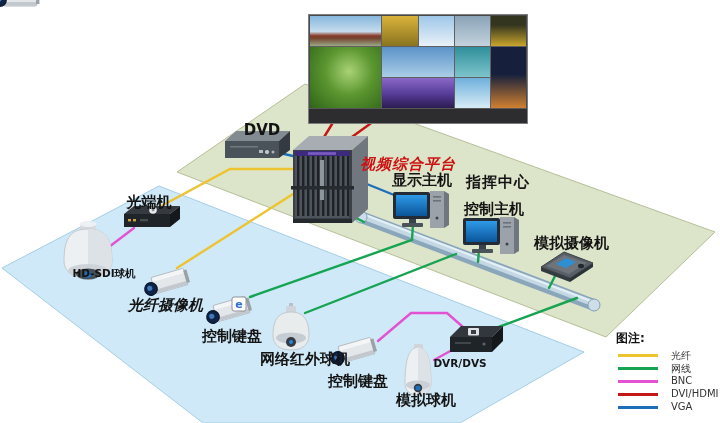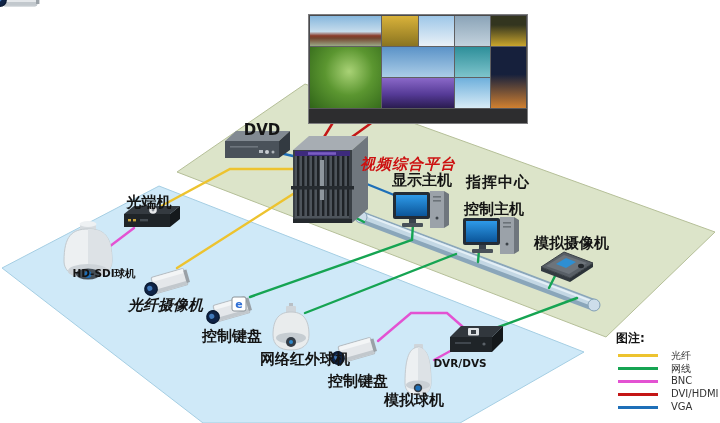--- a/index.html
+++ b/index.html
@@ -224,21 +224,21 @@
   <div class="lbl lbl-red lbl-big" style="left:352px;top:156px;width:112px;font-style:italic;">视频综合平台</div>
   <div class="lbl lbl-big" style="left:460px;top:174px;width:76px;">指挥中心</div>
 
   <div class="lbl" style="left:240px;top:122px;width:44px;">DVD</div>
   <div class="lbl" style="left:121px;top:194px;width:56px;">光端机</div>
   <div class="lbl lbl-small" style="left:62px;top:268px;width:84px;">HD-SDI球机</div>
   <div class="lbl" style="left:128px;top:297px;width:60px;font-style:italic;">光纤摄像机</div>
   <div class="lbl" style="left:202px;top:328px;width:60px;">控制键盘</div>
   <div class="lbl" style="left:260px;top:351px;width:72px;text-align:center;">网络红外球机</div>
   <div class="lbl" style="left:328px;top:373px;width:60px;">控制键盘</div>
-  <div class="lbl" style="left:384px;top:392px;width:52px;">模拟球机</div>
+  <div class="lbl" style="left:396px;top:392px;width:52px;">模拟球机</div>
   <div class="lbl lbl-small" style="left:432px;top:310px;width:56px;margin-top:48px;">DVR/DVS</div>
   <div class="lbl" style="left:392px;top:172px;width:56px;">显示主机</div>
   <div class="lbl" style="left:464px;top:201px;width:56px;">控制主机</div>
   <div class="lbl" style="left:534px;top:235px;width:56px;">模拟摄像机</div>
 
   <div class="legend-title">图注:</div>
   <div class="legend-row" style="top:349px;">
     <div class="legend-swatch" style="background: rgb(237, 195, 47);"></div>
     <div class="legend-label">光纤</div>
   </div>

